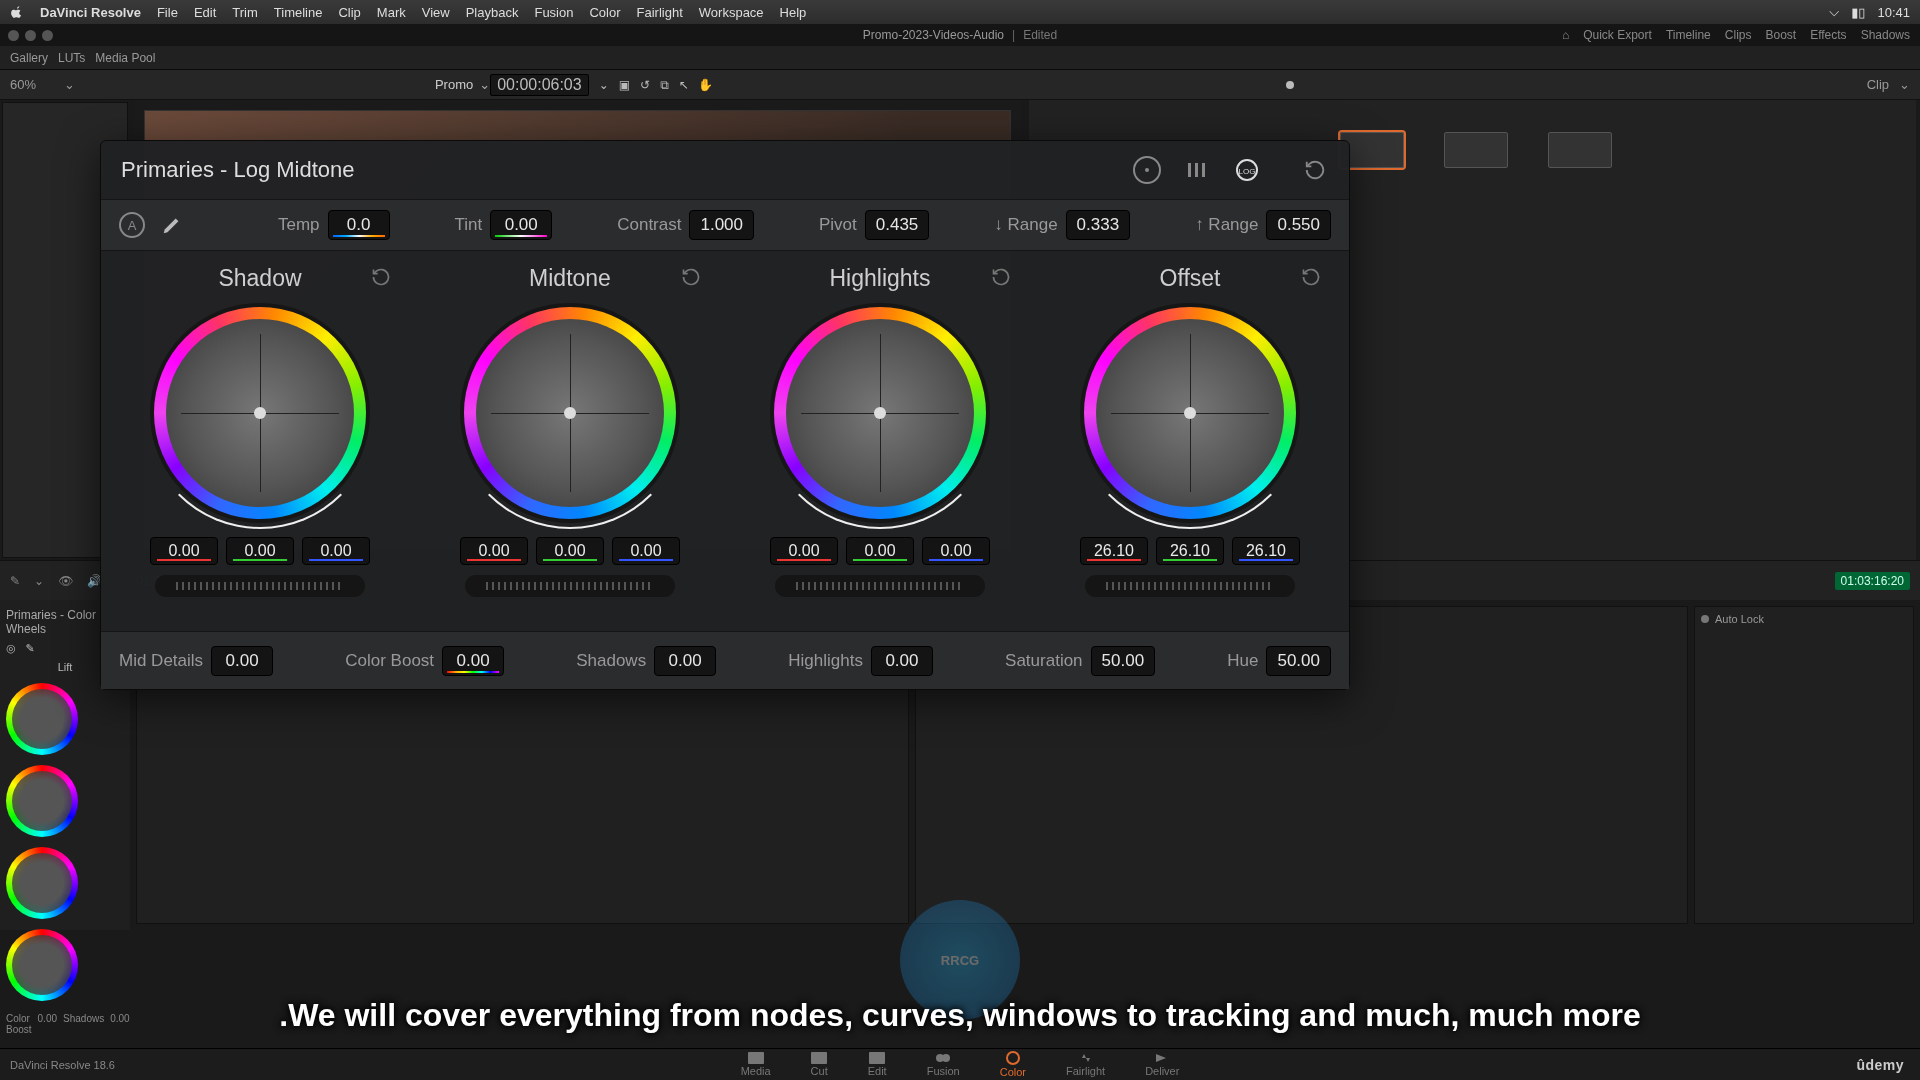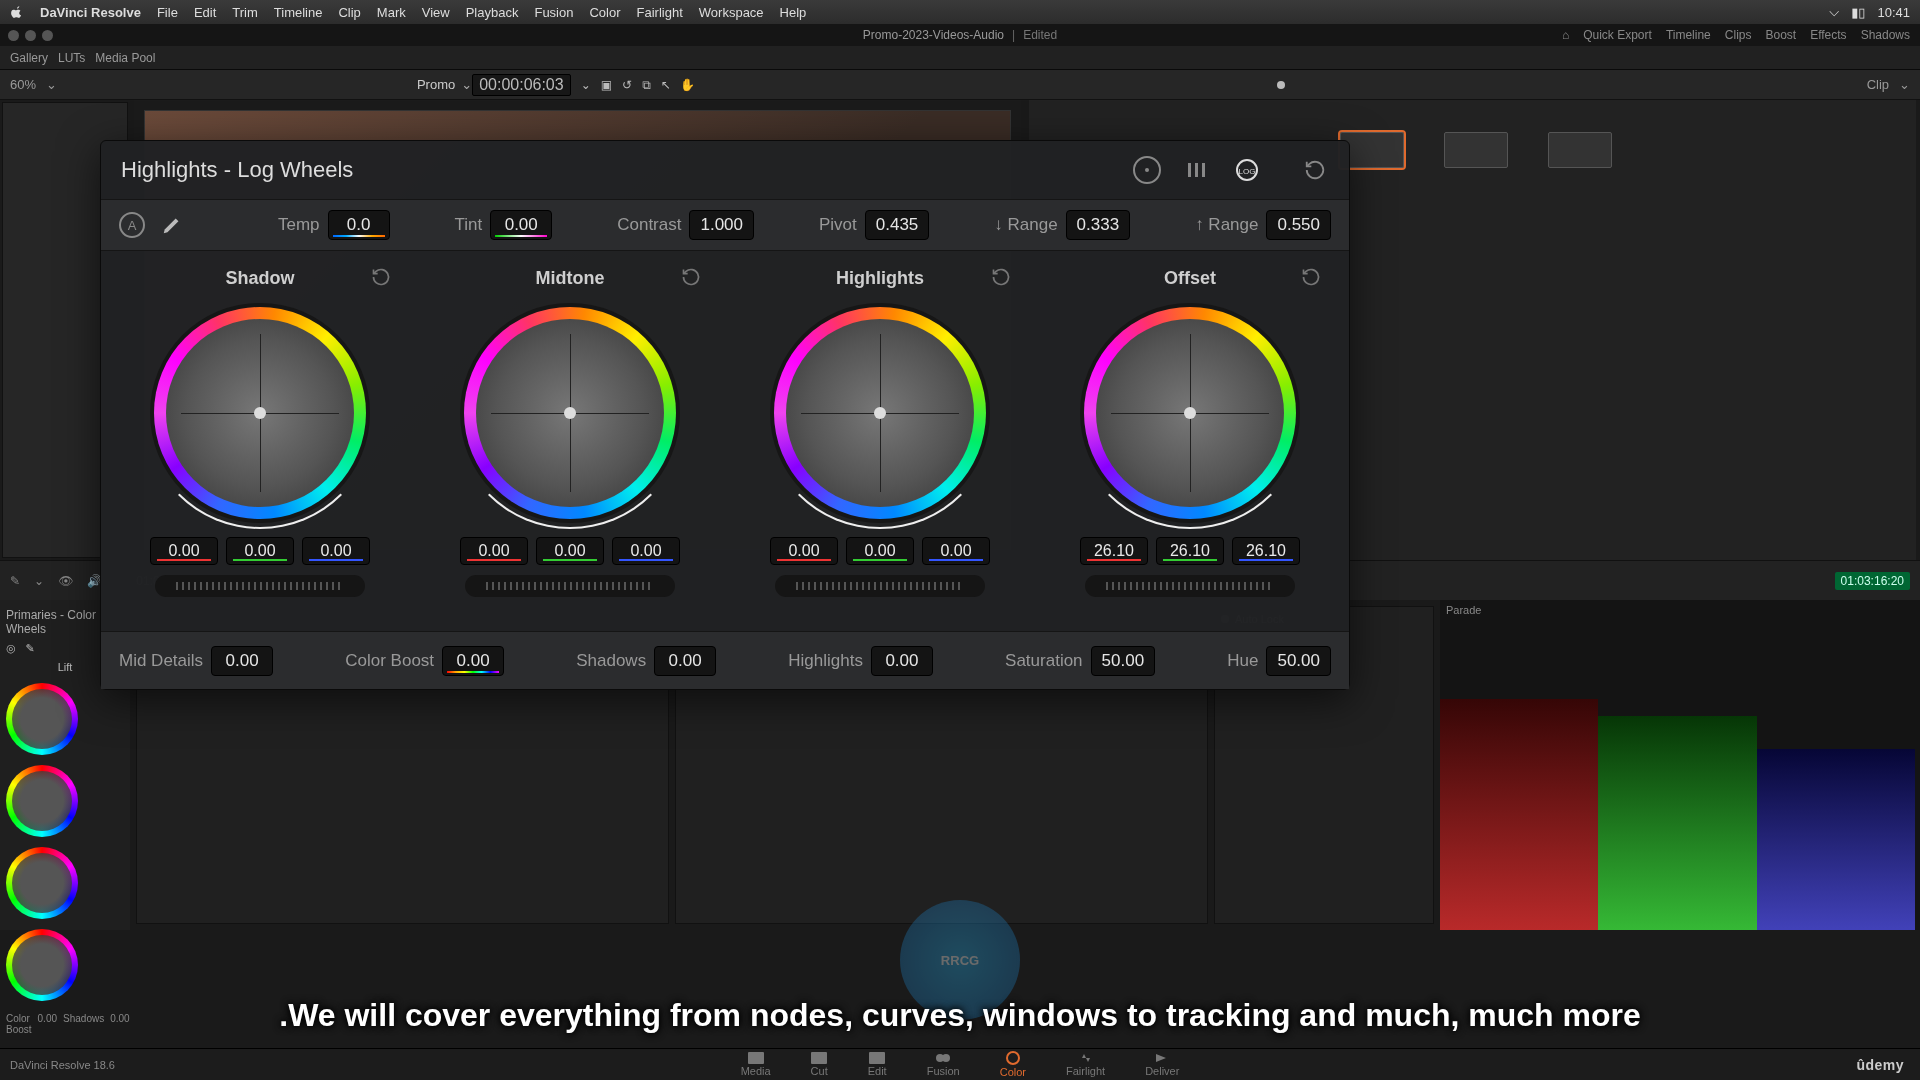--- a/index.html
+++ b/index.html
@@ -11,21 +11,21 @@
   
   .titlebar{height:22px;background:#151515;display:flex;align-items:center;justify-content:center;color:#999;font-size:12px;position:relative;}
   .titlebar .left{position:absolute;left:8px;display:flex;gap:6px;}
   .titlebar .dot{width:11px;height:11px;border-radius:50%;background:#555;}
   .titlebar .right{position:absolute;right:10px;display:flex;gap:14px;color:#888;font-size:12px;align-items:center;}
   .toolbar{height:24px;background:#212121;border-bottom:1px solid #0a0a0a;display:flex;align-items:center;}
   .toolbar .group{display:flex;align-items:center;gap:10px;padding:0 10px;color:#999;font-size:12px;height:100%;}
   .subbar{height:30px;background:#262626;display:flex;align-items:center;border-bottom:1px solid #111;}
   .subbar .mid{margin:0 auto;display:flex;align-items:center;gap:10px;color:#bbb;font-size:12px;}
   .subbar .smallinput{background:#171717;border:1px solid #000;border-radius:2px;padding:1px 6px;color:#bbb;font-size:16px;}
-  .subbar .left{padding-left:10px;color:#999;display:flex;gap:10px;align-items:center;}
+  .subbar .left{padding-left:10px;color:#999;display:flex;gap:28px;align-items:center;}
   .subbar .right{padding-right:10px;color:#999;display:flex;gap:10px;align-items:center;margin-left:auto;}
   .subbar .dot{width:8px;height:8px;border-radius:50%;background:#bbb;}
   
   .underlay{position:absolute;inset:0;top:100px;display:flex;flex-direction:column;}
   .viewer-row{display:flex;height:460px;}
   .viewer{flex:1;background:#1b1b1b;margin:0 4px;position:relative;}
   .viewer .img{position:absolute;inset:10px;background:linear-gradient(135deg,#6b4a3a,#3a2c25 60%);border:1px solid #333;}
   .under-left{display:flex;flex-direction:column;flex:0 0 130px;}
   .under-left .slot{background:#262626;border:1px solid #111;margin:2px 2px;flex:1;}
   .tools-row{height:40px;background:#222;display:flex;align-items:center;padding:0 10px;gap:14px;color:#888;font-size:12px;border-top:1px solid #111;}
@@ -67,21 +67,21 @@
   .picker{width:26px;height:26px;border-radius:50%;border:2px solid #888;display:flex;align-items:center;justify-content:center;color:#888;}
   .param{display:flex;align-items:center;gap:8px;color:#aaa;font-size:17px;}
   .param .label{color:#999;}
   .val{background:#141414;border:1px solid #000;border-radius:4px;padding:4px 10px;min-width:62px;text-align:center;color:#e6e6e6;font-size:17px;position:relative;}
   .val .bar{position:absolute;left:4px;right:4px;bottom:2px;height:2px;background:linear-gradient(90deg,#06f,#0af,#fff,#fa0,#f60);}
   .spacer{flex:1;}
   
   .wheels-row{display:flex;flex:1;padding:10px 4px;}
   .wheel-col{flex:1;display:flex;flex-direction:column;align-items:center;padding:0 6px;}
   .wheel-top{display:flex;align-items:center;width:100%;justify-content:center;position:relative;height:34px;}
-  .wheel-name{font-size:18px;color:#cfcfcf;font-weight:bold;}
+  .wheel-name{font-size:23px;color:#cfcfcf;}
   .resetb{position:absolute;right:16px;width:22px;height:22px;color:#777;}
   .big-wheel{width:220px;height:220px;border-radius:50%;position:relative;margin:8px 0;background:#161616;display:flex;align-items:center;justify-content:center;}
   .big-wheel .ring{position:absolute;inset:4px;border-radius:50%;background:conic-gradient(from -90deg,#e4e,#f0f,#f36,#f80,#fe0,#8e0,#0e6,#0ee,#08f,#36f,#80f,#e4e);}
   .big-wheel .inner{position:absolute;inset:16px;border-radius:50%;background:radial-gradient(circle,#777 0%,#555 55%,#333 100%);}
   .big-wheel .cross{position:absolute;inset:16px;border-radius:50%;}
   .big-wheel .cross::before,.big-wheel .cross::after{content:"";position:absolute;background:#222;}
   .big-wheel .cross::before{left:50%;top:8%;bottom:8%;width:1px;}
   .big-wheel .cross::after{top:50%;left:8%;right:8%;height:1px;}
   .big-wheel .nub{position:absolute;width:12px;height:12px;border-radius:50%;background:#ddd;left:calc(50% - 6px);top:calc(50% - 6px);}
   .arc{position:absolute;inset:-6px;border-radius:50%;border:2px solid transparent;border-bottom-color:#eee;transform:rotate(0deg);} 
@@ -230,40 +230,32 @@
     <div class="um-center">
        <div class="um-slot"></div>
        <div class="um-slot"></div>
        <div class="um-slot" style="flex:0 0 220px;">
          <div style="padding:6px;font-size:11px;color:#999;display:flex;align-items:center;gap:6px;">
            <span style="width:8px;height:8px;border-radius:50%;background:#777;display:inline-block;"></span>
            <span>Auto Lock</span>
          </div>
        </div>
     </div>
-    <div class="um-right">
-       <div class="scope">
-          <span class="label">Parade</span>
-          <div class="r"></div>
-          <div class="g"></div>
-          <div class="b"></div>
-       </div>
-    </div>
   </div>
 </div>
 
 <div class="nodes">
   <div class="thumb" style="outline:2px solid #e06a2e;"></div>
   <div class="thumb"></div>
   <div class="thumb"></div>
 </div>
 
 <div class="panel">
   <div class="panel-header">
-    <span class="panel-title">Highlights - Log Wheels</span>
+    <span class="panel-title">Primaries - Log Midtone</span>
     <div class="hicons">
       <span class="hicon circle">
           <svg width="14" height="14">
             <circle cx="7" cy="7" r="2" fill="#888"></circle>
           </svg>
         </span>
       <span class="hicon">
           <svg width="20" height="18">
             <rect x="1" y="2" width="3" height="14" fill="#888"></rect>
             <rect x="8" y="2" width="3" height="14" fill="#888"></rect>

